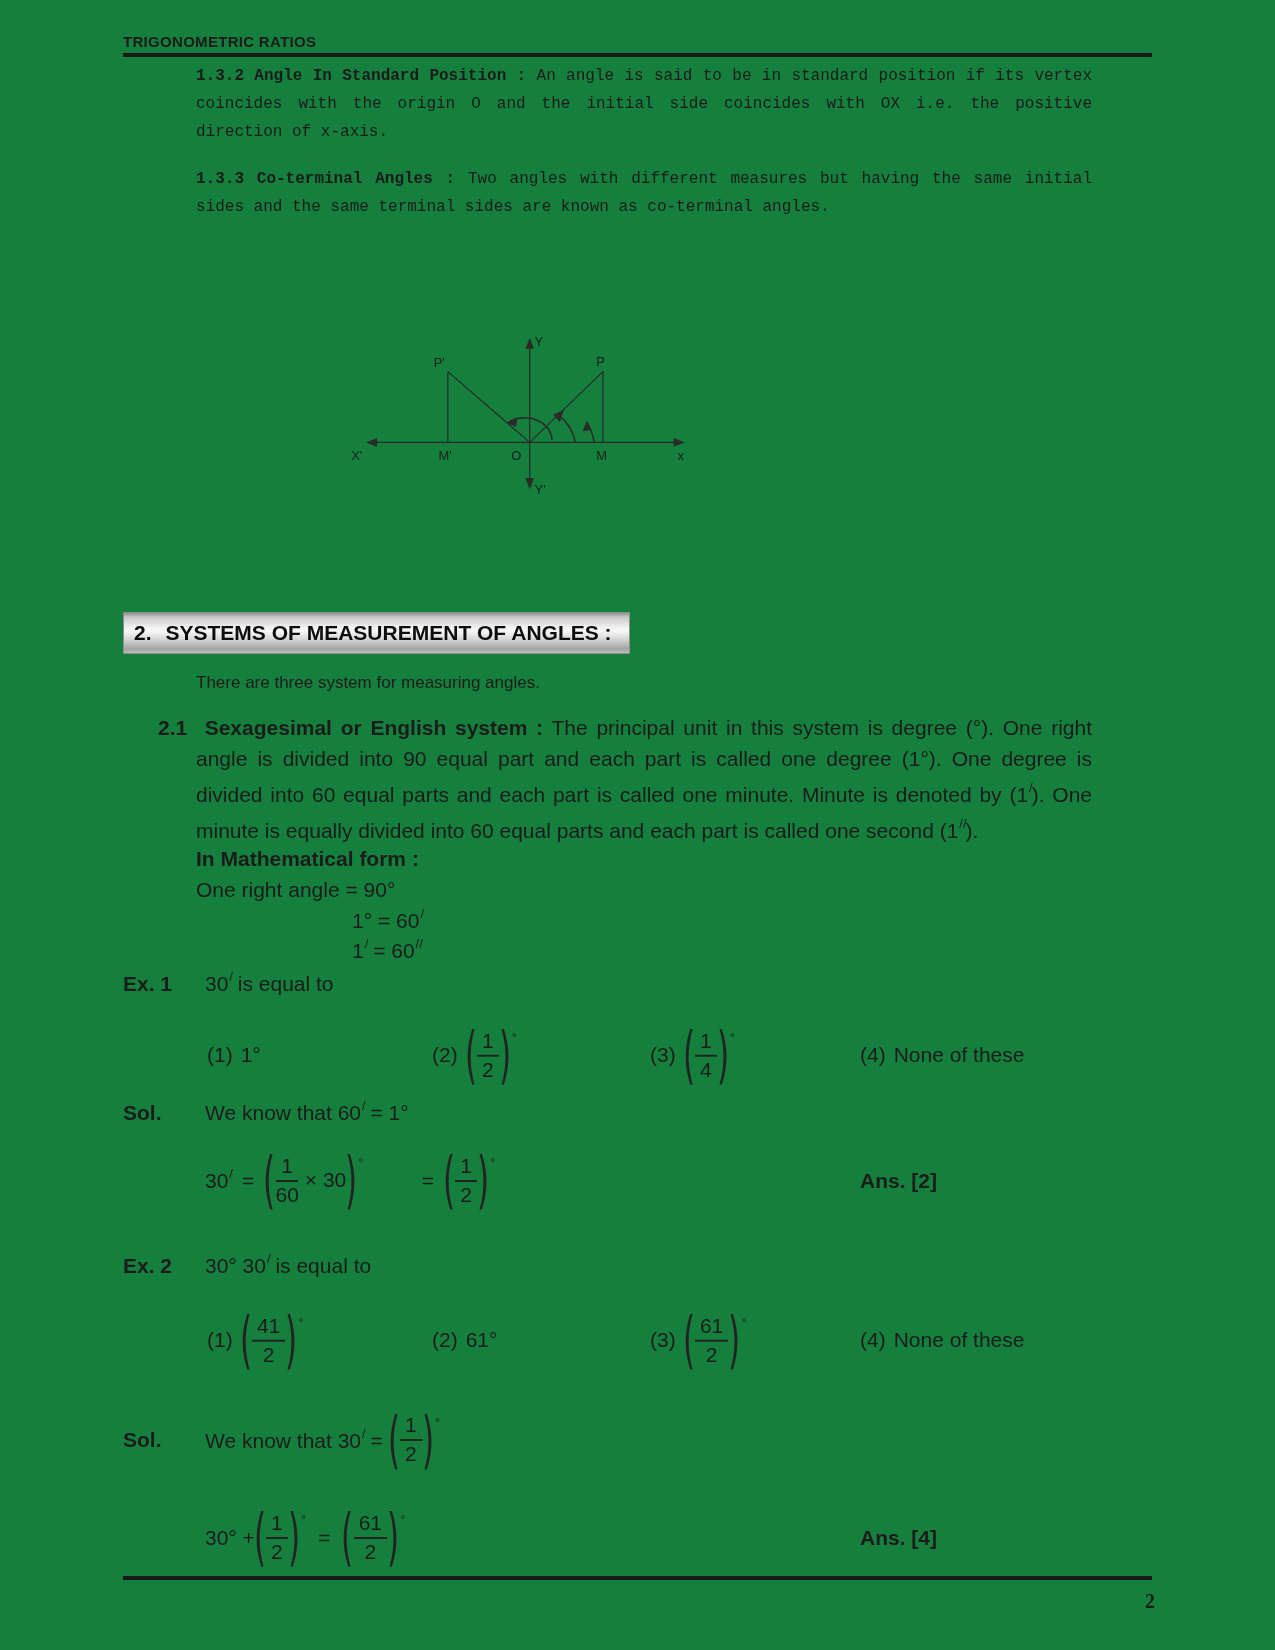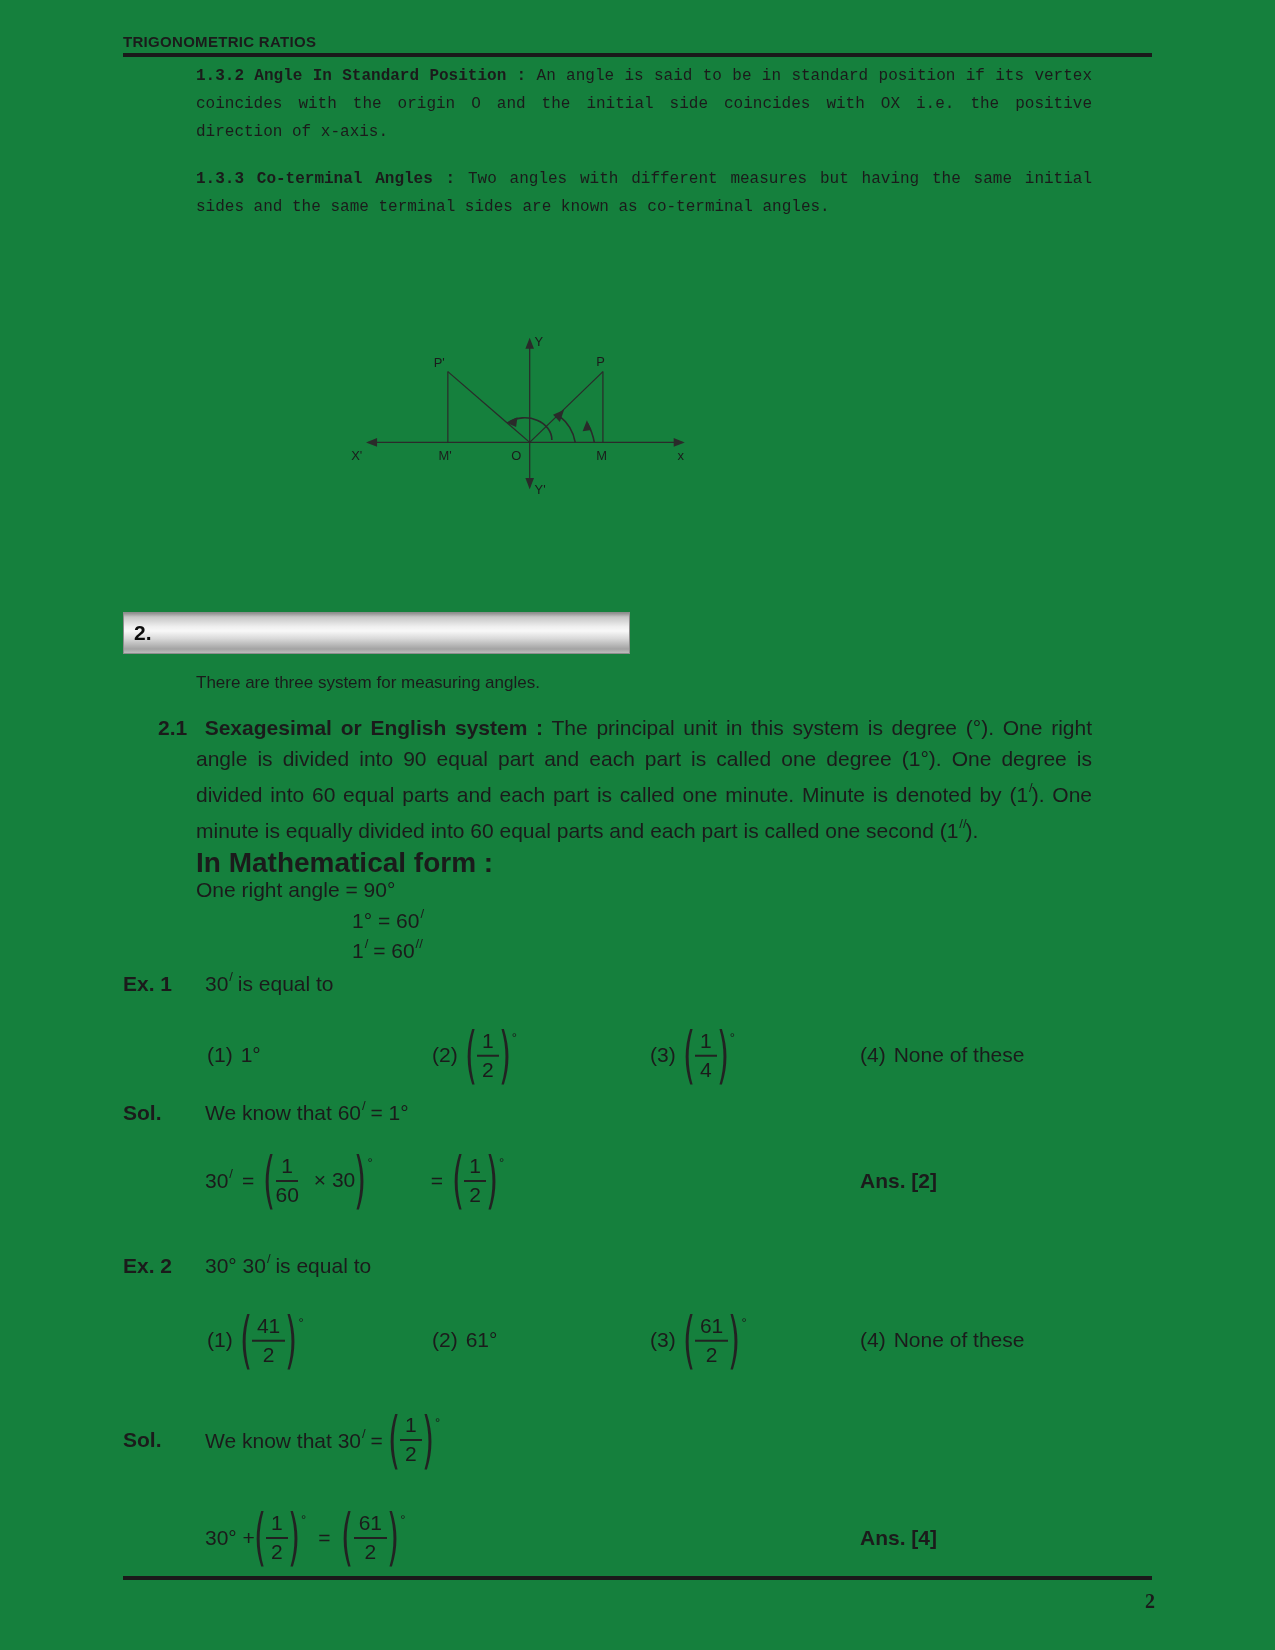--- a/index.html
+++ b/index.html
@@ -15,37 +15,37 @@
   .p133{left:196px;top:165px;width:896px;}
   b.lead{font-weight:bold;}
   .secbar{left:123px;top:612px;width:507px;height:42px;
      background:linear-gradient(180deg,#8f8f8f 0%,#c6c6c6 10%,#efefef 34%,#f8f8f8 45%,#d9d9d9 64%,#a3a3a3 90%,#bdbdbd 100%);
      border:1px solid #8e8e8e;box-sizing:border-box;
      display:flex;align-items:center;gap:14px;padding-left:10px;
      font-size:21px;font-weight:bold;color:#0d0d0d;}
   .intro{left:196px;top:673px;font-size:17px;}
   .p21{left:158px;top:712px;width:934px;font-size:21px;line-height:31px;text-align:justify;
        padding-left:38px;text-indent:-38px;box-sizing:border-box;}
-  .mfh{left:196px;top:847px;font-size:28px;font-weight:bold;}
+  .mfh{left:196px;top:847px;font-size:21px;font-weight:bold;}
   .mfl{font-size:21px;}
   sup.pr{font-size:13px;position:relative;top:-2px;left:1px;}
   .exrow{left:123px;display:flex;align-items:center;font-size:21px;}
   .exlab{width:82px;flex:none;font-weight:bold;}
   .optrow{left:123px;right:0;}
   .opt{position:absolute;top:50%;transform:translateY(-50%);display:flex;align-items:center;gap:8px;font-size:21px;white-space:nowrap;}
   .frow{left:123px;right:0;display:flex;align-items:center;font-size:21px;}
   .fpad{width:82px;flex:none;}
   .bigfrac{display:inline-flex;align-items:center;vertical-align:middle;}
   .paren{font-family:"DejaVu Sans",sans-serif;font-size:62px;font-weight:400;line-height:.88;
          display:inline-block;transform:scaleX(.5);margin:0 -7px;color:#222;}
   .frac{display:inline-flex;flex-direction:column;align-items:center;margin:0 1px;font-size:21px;}
   .fn{display:block;padding:0 5px 2px;border-bottom:2px solid #222;}
   .fd{display:block;padding-top:1px;}
   .pdeg{align-self:flex-start;font-size:13px;margin-top:2px;margin-left:2px;}
-  .mul{margin-left:14px;text-align:center;}
+  .mul{margin-left:5px;text-align:center;}
   .eqgap{margin-left:58px;margin-right:10px;}
   .ans{position:absolute;left:737px;top:50%;transform:translateY(-50%);font-weight:bold;font-size:21px;}
   .pgnum{right:120px;top:1590px;font-family:"Liberation Serif",serif;font-weight:bold;font-size:20px;}
   svg text{font-family:"Liberation Sans",sans-serif;font-size:21px;fill:#1b1b1b;}
 </style>
 </head>
 <body>
 
 <div class="page">
 
@@ -83,20 +83,21 @@
     <text x="882" y="490">x</text>
     <text x="612" y="490">O</text>
     <text x="494" y="490">M'</text>
     <text x="750" y="490">M</text>
     <text x="486" y="340">P'</text>
     <text x="750" y="338">P</text>
   </svg>
 
   <div class="abs secbar">
     <span>2.</span>
+    <span>SYSTEMS OF MEASUREMENT OF ANGLES :</span>
   </div>
 
   <div class="abs intro">There are three system for measuring angles.</div>
 
   <div class="abs p21"><b class="lead">2.1</b><b class="lead">&nbsp;&nbsp;</b><b class="lead">Sexagesimal or English system :</b><span> The principal unit in this system is degree (°). One right angle is divided into 90 equal part and each part is called one degree (1°). One degree is divided into 60 equal parts and each part is called one minute. Minute is denoted by (1</span><sup class="pr">/</sup><span>). One minute is equally divided into 60 equal parts and each  part is called one second (1</span><sup class="pr">//</sup><span>).</span></div>
 
   <div class="abs mfh">In Mathematical form :</div>
   <div class="abs mfl" style="left:196px;top:878px;">One right angle = 90°</div>
   <div class="abs mfl" style="left:352px;top:908px;"><span>1° = 60</span><sup class="pr">/</sup></div>
   <div class="abs mfl" style="left:352px;top:938px;"><span>1</span><sup class="pr">/</sup><span> = 60</span><sup class="pr">//</sup></div>

